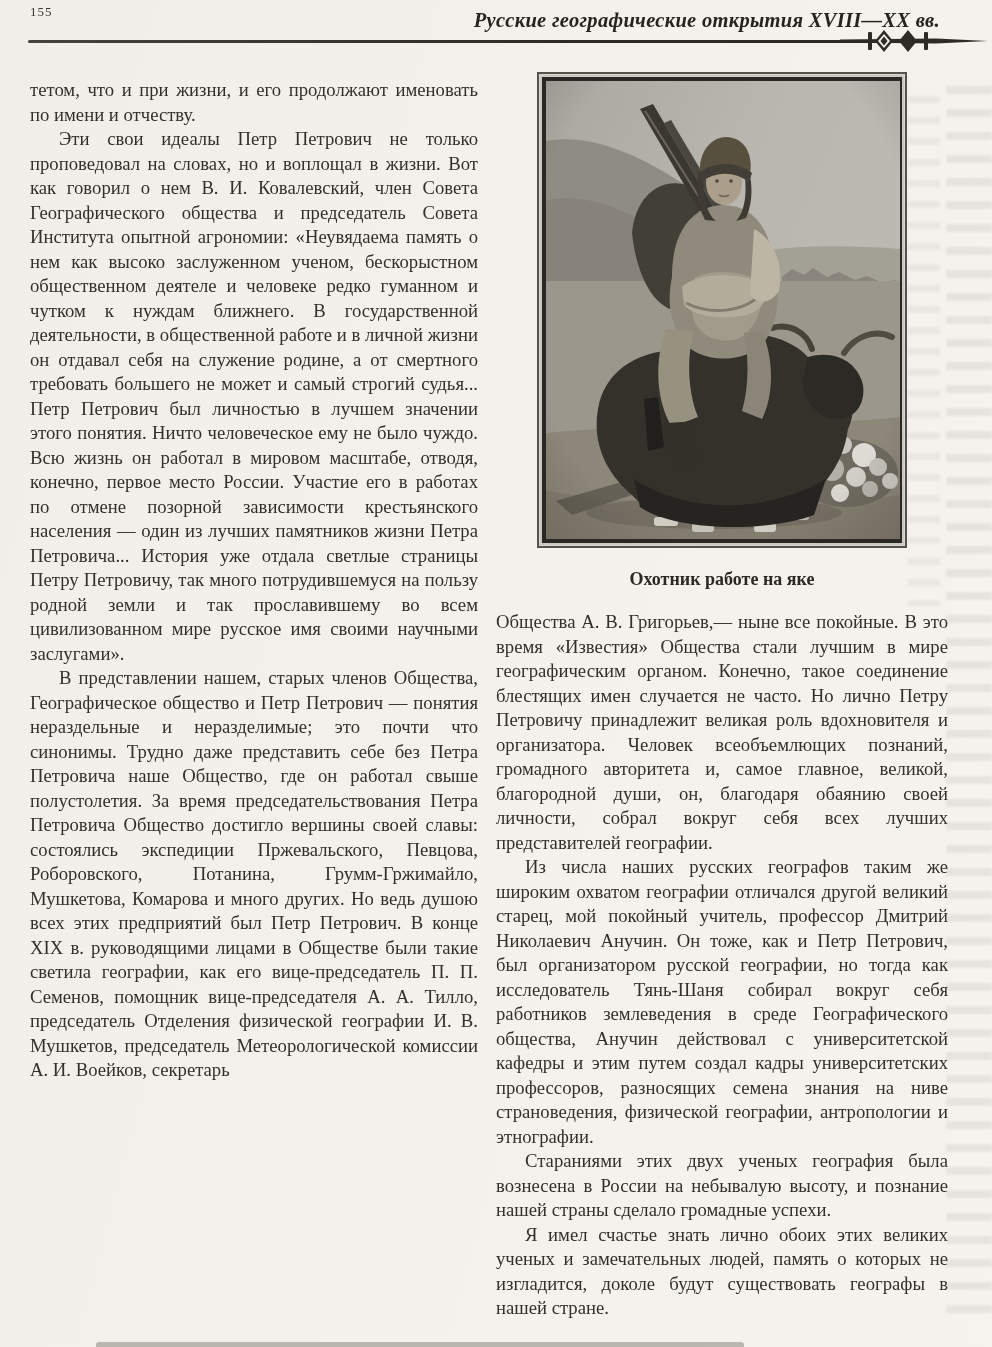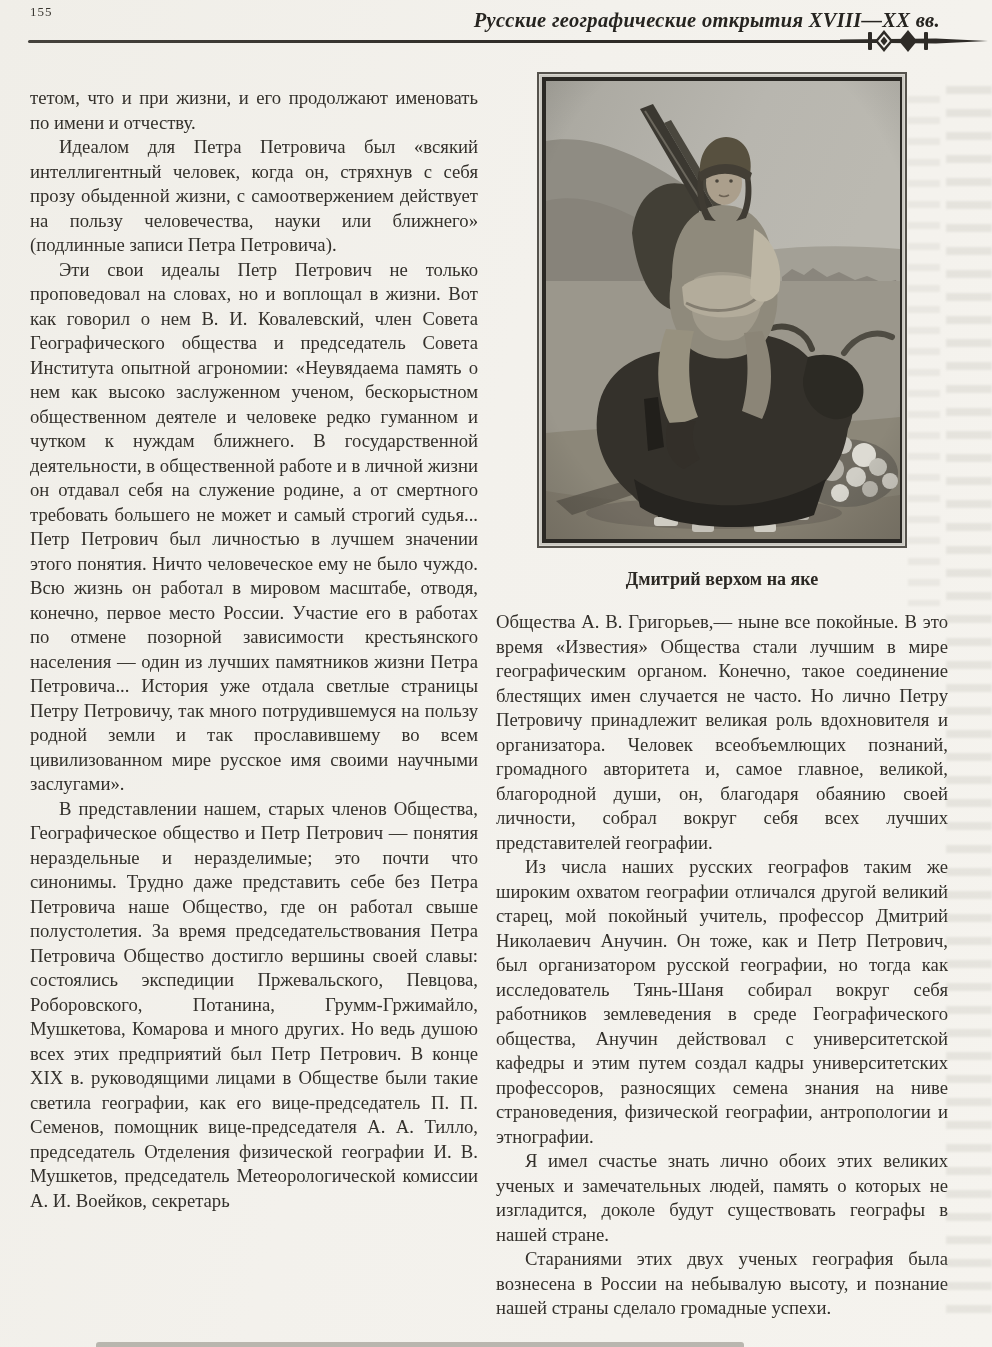--- a/index.html
+++ b/index.html
@@ -28,21 +28,21 @@
   .header-rule{
     position:absolute;left:28px;right:70px;top:40px;height:3px;
     background:linear-gradient(90deg,#45423c,#2e2b27 60%,#2e2b27);
     border-radius:2px;
   }
   .ornament{position:absolute;left:840px;top:26px;width:152px;height:30px;}
   
   .col{position:absolute;top:78px;font-size:18.7px;line-height:24.5px;
        text-align:justify;color:#33302b;}
   .col p{margin:0;text-indent:29px;}
-  .col p.no-indent{text-indent:0;margin-top:8px;}
+  .col p.no-indent{text-indent:0;}
   .col-left{left:30px;width:448px;}
   .col-right{left:496px;width:452px;top:72px;}
   
   figure{margin:0 auto 0 auto;width:370px;}
   .photo-frame{
     border:2px solid #55524c;background:#cac8c1;padding:3px;
     box-shadow:0 0 0 1px #d8d6cf inset;
   }
   .photo-inner{border:4px solid #2a2824;line-height:0;background:#a9a69e;}
   .photo-inner svg{display:block;}
@@ -83,21 +83,20 @@
     <rect x="28" y="6" width="4" height="18" rx="1" fill="#2e2b27"></rect>
     <path d="M44,4 L53,15 L44,26 L35,15 Z" fill="#2e2b27"></path>
     <path d="M44,8 L50,15 L44,22 L38,15 Z" fill="#f3f1ec"></path>
     <path d="M44,10.5 L47.5,15 L44,19.5 L40.5,15 Z" fill="#2e2b27"></path>
     <path d="M68,4 L77,15 L68,26 L59,15 Z" fill="#2e2b27"></path>
     <rect x="84" y="6" width="4" height="18" rx="1" fill="#2e2b27"></rect>
   </svg>
 
   <div class="col col-left">
     <p class="no-indent">тетом, что и при жизни, и его продолжают именовать по имени и отчеству.</p>
-    <p>Идеалом для Петра Петровича был «всякий интеллигентный человек, когда он, стряхнув с себя прозу обыденной жизни, с самоотвержением действует на пользу человечества, науки или ближнего» (подлинные записи Петра Петровича).</p>
     <p>Эти свои идеалы Петр Петрович не только проповедовал на словах, но и воплощал в жизни. Вот как говорил о нем В. И. Ковалевский, член Совета Географического общества и председатель Совета Института опытной агрономии: «Неувядаема память о нем как высоко заслуженном ученом, бескорыстном общественном деятеле и человеке редко гуманном и чутком к нуждам ближнего. В государственной деятельности, в общественной работе и в личной жизни он отдавал себя на служение родине, а от смертного требовать большего не может и самый строгий судья... Петр Петрович был личностью в лучшем значении этого понятия. Ничто человеческое ему не было чуждо. Всю жизнь он работал в мировом масштабе, отводя, конечно, первое место России. Участие его в работах по отмене позорной зависимости крестьянского населения — один из лучших памятников жизни Петра Петровича... История уже отдала светлые страницы Петру Петровичу, так много потрудившемуся на пользу родной земли и так прославившему во всем цивилизованном мире русское имя своими научными заслугами».</p>
     <p>В представлении нашем, старых членов Общества, Географическое общество и Петр Петрович — понятия нераздельные и неразделимые; это почти что синонимы. Трудно даже представить себе без Петра Петровича наше Общество, где он работал свыше полустолетия. За время председательствования Петра Петровича Общество достигло вершины своей славы: состоялись экспедиции Пржевальского, Певцова, Роборовского, Потанина, Грумм-Гржимайло, Мушкетова, Комарова и много других. Но ведь душою всех этих предприятий был Петр Петрович. В конце XIX в. руководящими лицами в Обществе были такие светила географии, как его вице-председатель П. П. Семенов, помощник вице-председателя А. А. Тилло, председатель Отделения физической географии И. В. Мушкетов, председатель Метеорологической комиссии А. И. Воейков, секретарь</p>
   </div>
 
   <div class="col col-right">
 
     <figure>
       <div class="photo-frame">
         <div class="photo-inner">
           <svg width="354" height="458" viewBox="0 0 354 458">
@@ -185,25 +184,25 @@
             <path d="M154,94 C152,70 166,56 180,56 C196,56 208,70 204,94 C194,84 164,84 154,94 Z" fill="#57503f"></path>
             <path d="M152,92 C170,80 190,80 206,92 L203,101 C188,90 170,90 155,101 Z" fill="#433e35"></path>
             <circle cx="171" cy="100" r="1.8" fill="#4a453c"></circle>
             <circle cx="185" cy="100" r="1.8" fill="#4a453c"></circle>
             <path d="M173,114 q5,3 10,0" stroke="#6d6355" stroke-width="1.6" fill="none"></path>
 
             <rect x="0" y="0" width="354" height="458" fill="url(#vign)"></rect>
           </svg>
         </div>
       </div>
-      <figcaption>Дмитрий верхом на яке</figcaption>
+      <figcaption>Охотник работе на яке</figcaption>
     </figure>
 
     <p class="no-indent after-figure">Общества А. В. Григорьев,— ныне все покойные. В это время «Известия» Общества стали лучшим в мире географическим органом. Конечно, такое соединение блестящих имен случается не часто. Но лично Петру Петровичу принадлежит великая роль вдохновителя и организатора. Человек всеобъемлющих познаний, громадного авторитета и, самое главное, великой, благородной души, он, благодаря обаянию своей личности, собрал вокруг себя всех лучших представителей географии.</p>
     <p>Из числа наших русских географов таким же широким охватом географии отличался другой великий старец, мой покойный учитель, профессор Дмитрий Николаевич Анучин. Он тоже, как и Петр Петрович, был организатором русской географии, но тогда как исследователь Тянь-Шаня собирал вокруг себя работников землеведения в среде Географического общества, Анучин действовал с университетской кафедры и этим путем создал кадры университетских профессоров, разносящих семена знания на ниве страноведения, физической географии, антропологии и этнографии.</p>
+    <p>Стараниями этих двух ученых география была вознесена в России на небывалую высоту, и познание нашей страны сделало громадные успехи.</p>
     <p>Я имел счастье знать лично обоих этих великих ученых и замечательных людей, память о которых не изгладится, доколе будут существовать географы в нашей стране.</p>
-    <p>Стараниями этих двух ученых география была вознесена в России на небывалую высоту, и познание нашей страны сделало громадные успехи.</p>
   </div>
 
   <div class="bleed-right"></div>
   <div class="bleed-photo-right"></div>
   <div class="scan-edge-bottom"></div>
 </div>
 
 </body></html>

